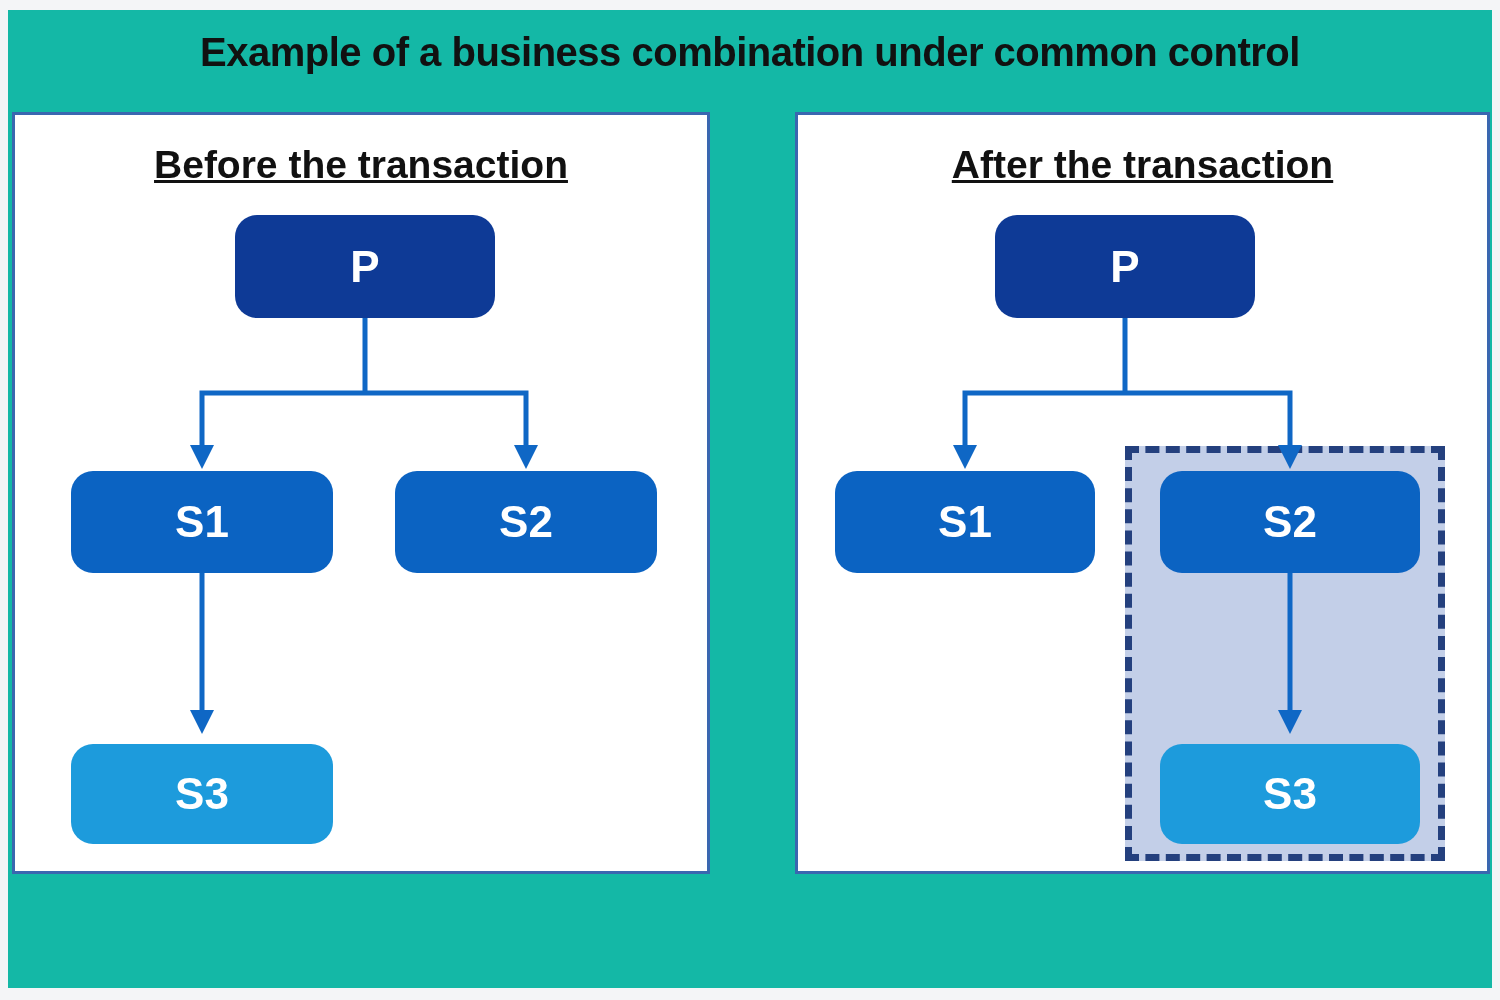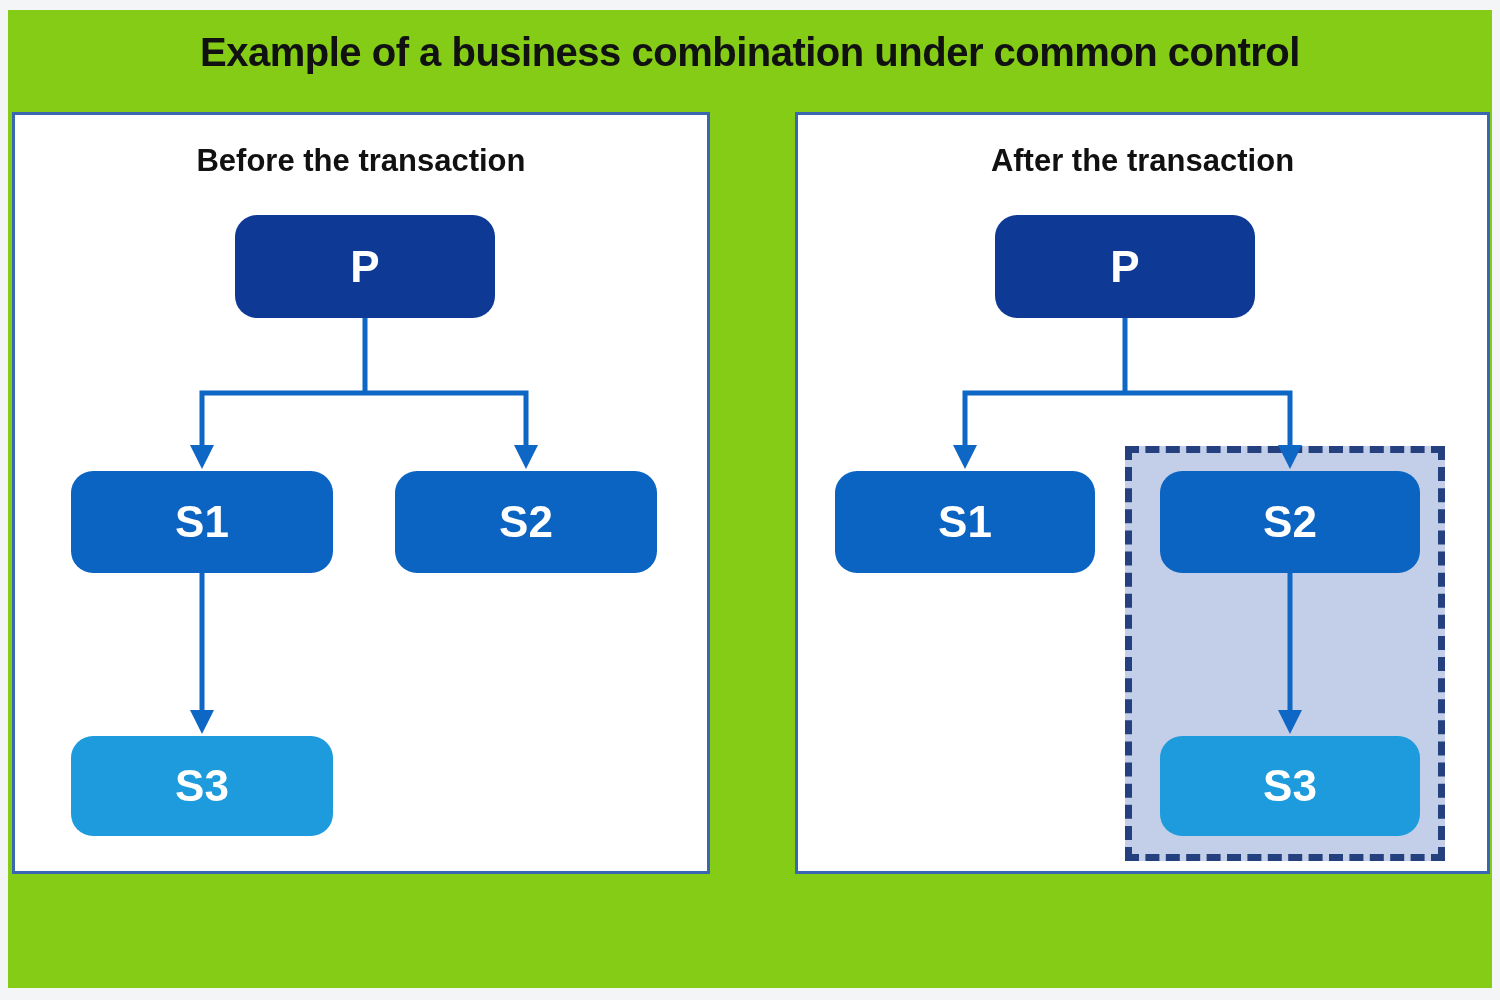--- a/index.html
+++ b/index.html
@@ -3,21 +3,21 @@
 <meta charset="utf-8">
 <style>
   * { margin: 0; padding: 0; box-sizing: border-box; }
   html, body { width: 1500px; height: 1000px; }
   body {
     font-family: "Liberation Sans", sans-serif;
     background: #ffffff;
     position: relative;
     overflow: hidden;
   }
-  .page { position: absolute; inset: 0; background: #84cc16; }
+  .page { position: absolute; inset: 0; background: #14b8a6; }
   .page-frame {
     position: absolute; inset: 0;
     border-style: solid;
     border-color: #f4f5f7;
     border-width: 10px 8px 12px 8px;
     pointer-events: none;
   }
   .title {
     position: absolute;
     top: 30px; left: 0; right: 0;
@@ -33,23 +33,24 @@
     height: 762px;
     background: #ffffff;
     border: 3px solid var(--panel-border, #3a67b0);
   }
   .panel-before { left: 12px;  width: 698px; }
   .panel-after  { left: 795px; width: 695px; }
   .panel-heading {
     position: absolute;
     top: 28px; left: 0; right: 0;
     text-align: center;
-    font-size: 31px;
+    font-size: 39px;
     font-weight: bold;
     color: #111111;
+    text-decoration: underline;
   }
   .highlight-box {
     position: absolute;
     left: 327px; top: 331px;
     width: 320px; height: 415px;
     background: var(--highlight-fill, #c3cfe8);
     border: 7px dashed var(--highlight-border, #24407e);
     z-index: 1;
   }
   .node {
@@ -58,21 +59,21 @@
     align-items: center;
     justify-content: center;
     color: #ffffff;
     font-size: 44px;
     font-weight: bold;
     border-radius: 22px;
     background: var(--subsidiary-box, #0b63c2);
     z-index: 2;
   }
   .node-parent { background: var(--parent-box, #0e3a96); }
-  .node-light  { background: var(--s3-box, #1d9bdc); }
+  .node-light  { background: var(--s3-box, #1d9bdc); margin-top: 8px; }
 
   
   .panel-before .node-p  { left: 220px; top: 100px; width: 260px; height: 103px; }
   .panel-before .node-s1 { left: 56px;  top: 356px; width: 262px; height: 102px; }
   .panel-before .node-s2 { left: 380px; top: 356px; width: 262px; height: 102px; }
   .panel-before .node-s3 { left: 56px;  top: 621px; width: 262px; height: 100px; }
 
   
   .panel-after .node-p  { left: 197px; top: 100px; width: 260px; height: 103px; }
   .panel-after .node-s1 { left: 37px;  top: 356px; width: 260px; height: 102px; }

